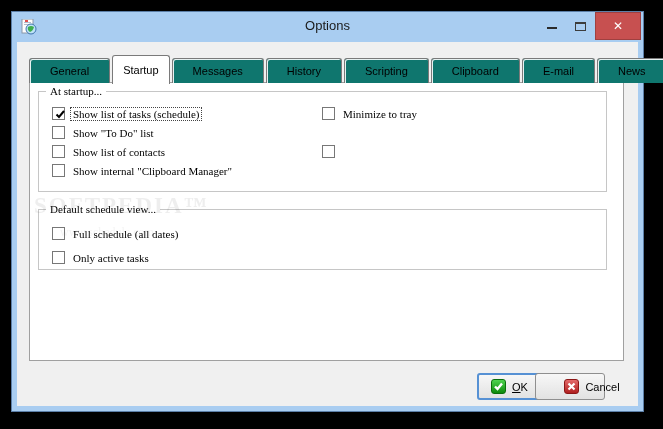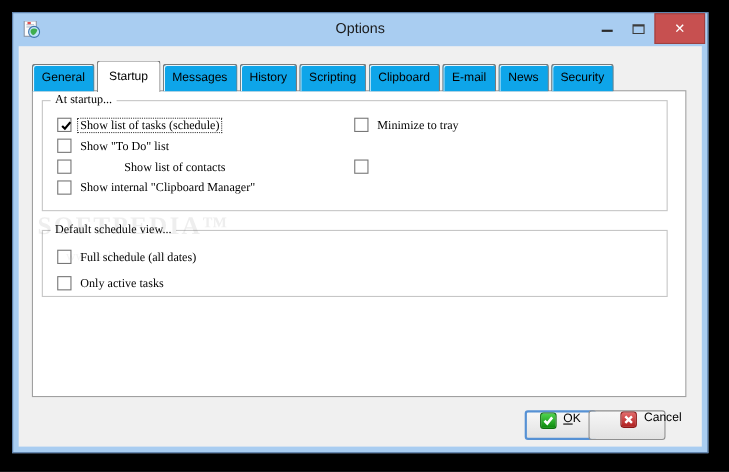--- a/index.html
+++ b/index.html
@@ -36,22 +36,22 @@
   .client {
     position:absolute; left:5px; right:5px; top:30px; bottom:5px;
     background:#f0f0f0;
   }
   
   .tabs {
     position:absolute; left:12px; top:15px; height:26px;
     display:flex; align-items:flex-end; z-index:2;
   }
   .tab {
-    height:25px; padding:0 8px; margin-right:2px;
-    background:#0ea5e9;
+    height:25px; padding:0 20px; margin-right:2px;
+    background:#0f766e;
     border:1px solid #7a7a7a; border-bottom:none;
     border-radius:3px 3px 0 0;
     box-shadow:inset 1px 1px 0 rgba(255,255,255,.9);
     display:flex; align-items:center; white-space:nowrap;
   }
   .tab.active {
     background:#fff; height:29px; padding:0 10px;
     position:relative; z-index:3; margin-bottom:-1px;
   }
   
@@ -79,21 +79,21 @@
   
   .watermark { position:absolute; pointer-events:none; z-index:6; }
   .wm1 {
     left:4px; top:110px; font-size:23px; font-weight:bold; letter-spacing:2px;
     color:rgba(90,90,90,0.10);
   }
   .wm2 { left:30px; top:142px; font-size:12px; color:rgba(90,90,90,0.07); }
   
   .btn {
     position:absolute; top:331px; height:27px;
-    display:flex; justify-content:center; gap:6px;
+    display:flex; align-items:center; justify-content:center; gap:6px;
     background:linear-gradient(#f7f7f7,#e2e2e2);
     border:1px solid #8f8f8f; border-radius:3px;
     font-family:inherit; font-size:11px; color:#000; cursor:default;
   }
   .btn.ok { left:460px; width:65px; border:2px solid #5691d4; }
   .btn.cancel { left:518px; width:70px;padding-left:44px; }
   .ico { width:15px; height:15px; border-radius:3px; position:relative; flex:none; }
   .ico svg { position:absolute; left:0; top:0; }
   .ok-ico { background:linear-gradient(#4fd44f,#0c8a0c); border:1px solid #0b6e0b; }
   .cancel-ico { background:linear-gradient(#e46a6a,#b01f1f); border:1px solid #8c1616; }
@@ -157,21 +157,21 @@
           <span class="cb-label focused">Show list of tasks (schedule)</span>
         </div>
 
         <div class="cb" style="left:13px; top:33px;">
           <span class="box">
             
           </span>
           <span class="cb-label">Show "To Do" list</span>
         </div>
 
-        <div class="cb" style="left:13px; top:52px;gap:40px;">
+        <div class="cb" style="left:13px; top:52px;">
           <span class="box">
             
           </span>
           <span class="cb-label">Show list of contacts</span>
         </div>
 
         <div class="cb" style="left:13px; top:71px;">
           <span class="box">
             
           </span>

